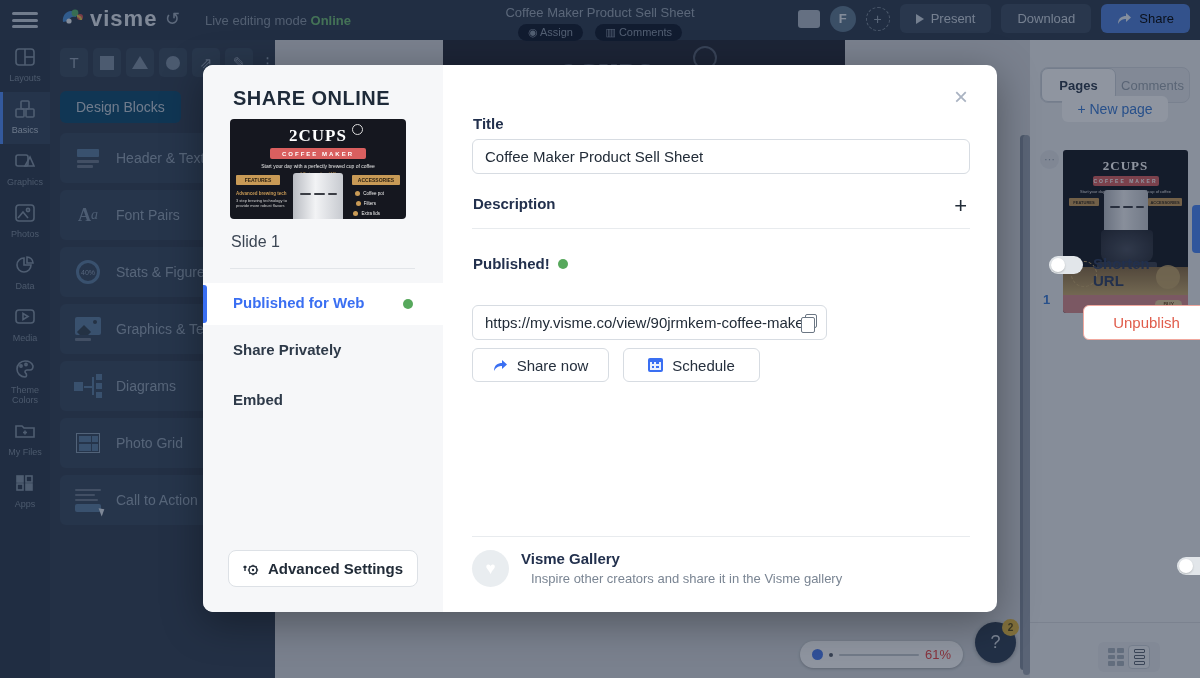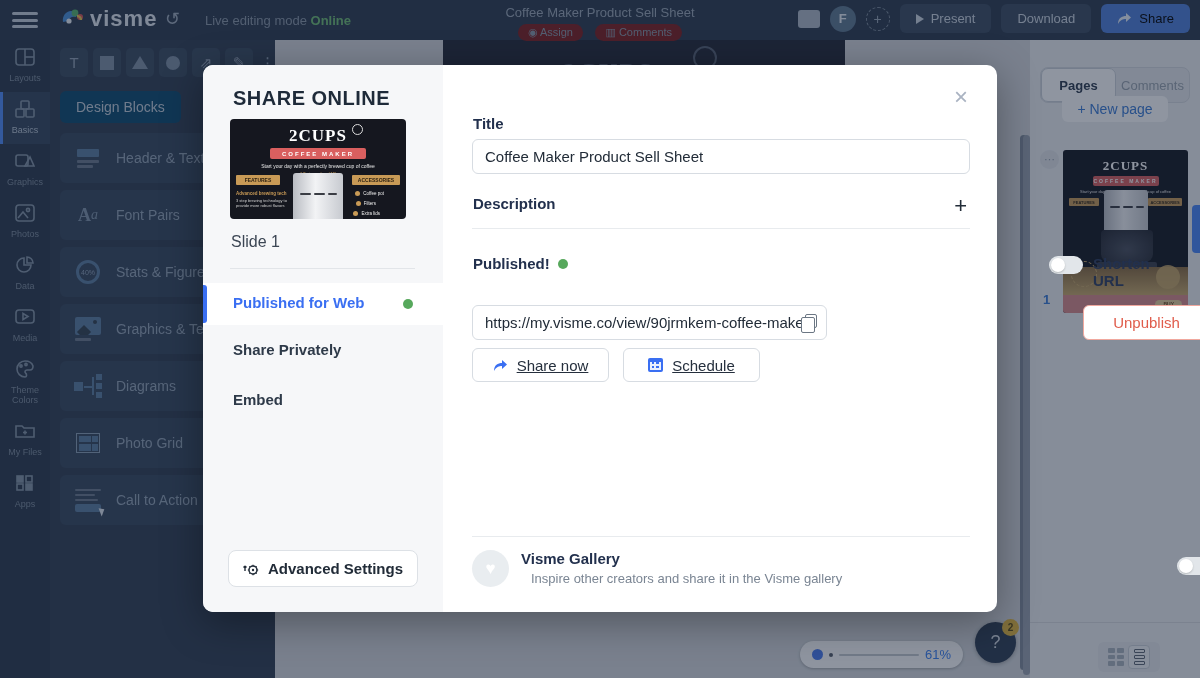--- a/index.html
+++ b/index.html
@@ -10,21 +10,21 @@
   .topbar { position:absolute; left:0; top:0; width:1200px; height:40px; background:#2d3b4e; z-index:10; }
   .hamburger { position:absolute; left:12px; top:12px; width:26px; height:16px; cursor:pointer; }
   .hamburger div { height:3px; background:#c6cfda; border-radius:2px; margin-bottom:3.5px; }
   .logo { position:absolute; left:60px; top:6px; display:flex; align-items:center; gap:6px; }
   .logo-text { color:#e3e9f0; font-size:22px; font-weight:bold; letter-spacing:1px; }
   .undo { position:absolute; left:165px; top:8px; color:#9fabba; font-size:18px; }
   .mode { position:absolute; left:205px; top:13px; font-size:13px; color:#8b97a6; }
   .mode .online { color:#6fbc72; font-weight:bold; }
   .doc-title { position:absolute; left:0; right:0; top:5px; text-align:center; color:#9aa6b4; font-size:13px; }
   .doc-sub { position:absolute; left:0; right:0; top:22px; text-align:center; }
-  .pill-btn { display:inline-block; background:#7f1d1d; color:#8b98a8; font-size:11px; border-radius:9px; padding:2px 10px; margin:0 4px; }
+  .pill-btn { display:inline-block; background:#0f172a; color:#8b98a8; font-size:11px; border-radius:9px; padding:2px 10px; margin:0 4px; }
   .tb-right { position:absolute; right:10px; top:4px; display:flex; align-items:center; gap:10px; }
   .comment-ic { width:22px; height:18px; background:#aeb9c6; border-radius:3px; position:relative; }
   .comment-ic:after { content:""; position:absolute; left:3px; bottom:-4px; border:4px solid transparent; border-top-color:#aeb9c6; }
   .avatar { width:26px; height:26px; border-radius:50%; background:#5f7991; color:#e8eef4; font-size:13px; font-weight:bold; display:flex; align-items:center; justify-content:center; }
   .add-collab { width:24px; height:24px; border-radius:50%; border:1px dashed #7d8a9a; color:#9aa7b6; font-size:14px; display:flex; align-items:center; justify-content:center; }
   .tb-btn { background:#3c4c61; color:#cdd6e1; border:none; border-radius:6px; font-size:13px; padding:7px 16px; display:flex; align-items:center; gap:7px; cursor:pointer; }
   .tb-btn.share { background:#4f7fd8; color:#000000; }
   .play-tri { width:0; height:0; border-left:8px solid #cdd6e1; border-top:5px solid transparent; border-bottom:5px solid transparent; }
 
   
@@ -75,21 +75,21 @@
   
   .canvas { position:absolute; left:275px; top:40px; width:755px; height:638px; background:#d6d9dd; z-index:3; }
   .page-frag { position:absolute; left:168px; top:0; width:402px; height:26px; background:#232834; overflow:hidden; }
   .page-frag .pf-brand { position:absolute; left:120px; top:18px; font-family:"Liberation Serif", serif; font-weight:bold; font-size:26px; color:#596274; letter-spacing:2px; }
   .page-frag .pf-logo { position:absolute; left:250px; top:6px; width:24px; height:24px; border:2px solid #596274; border-radius:50%; }
   .canvas-scrollbar { position:absolute; right:3px; top:95px; bottom:8px; width:7px; background:#818b99; border-radius:4px; }
   .zoombar { position:absolute; left:525px; top:601px; width:163px; height:27px; background:#fff; border-radius:14px; box-shadow:0 1px 3px rgba(0,0,0,.25); display:flex; align-items:center; padding:0 12px; gap:6px; }
   .zoom-handle { width:11px; height:11px; border-radius:50%; background:#4a7cf0; }
   .zoom-dot { width:4px; height:4px; border-radius:50%; background:#555e6a; }
   .zoom-track { flex:1; height:2px; background:#c6cbd2; border-radius:1px; }
-  .zoom-label { font-size:13px; color:#3b82f6; }
+  .zoom-label { font-size:13px; color:#ef4444; }
   .help-btn { position:absolute; left:700px; top:582px; width:41px; height:41px; border-radius:50%; background:#2f3e53; box-shadow:0 1px 4px rgba(0,0,0,.3); color:#d5dce4; font-size:18px; display:flex; align-items:center; justify-content:center; }
   .help-badge { position:absolute; right:-3px; top:-3px; width:17px; height:17px; border-radius:50%; background:#e3b73e; color:#5b4a12; font-size:10px; font-weight:bold; display:flex; align-items:center; justify-content:center; }
 
   
   .right-panel { position:absolute; left:1030px; top:40px; width:170px; height:638px; background:#edeff2; z-index:3; }
   .rp-tabs { position:absolute; left:10px; top:27px; width:150px; height:36px; background:#e7e9ec; border:1px solid #d5d9de; border-radius:8px; display:flex; }
   .rp-tab { flex:1; display:flex; align-items:center; justify-content:center; font-size:13px; color:#98a2ad; cursor:pointer; }
   .rp-tab.active { background:#fff; border:1px solid #ccd2d9; border-radius:7px; color:#2d3b4e; font-weight:bold; }
   .new-page { position:absolute; left:32px; top:56px; width:106px; height:26px; background:#fff; border-radius:6px; color:#3a7bd5; font-size:14px; display:flex; align-items:center; justify-content:center; cursor:pointer; }
   .rp-scrollbar { position:absolute; left:-7px; top:95px; height:540px; width:7px; background:#9aa2ae; border-radius:4px; }
@@ -139,21 +139,21 @@
   .f-input { position:absolute; height:35px; border:1px solid #d7dce2; border-radius:6px; font-size:15px; color:#222c38; padding:0 12px; font-family:"Liberation Sans", sans-serif; background:#fff; }
   .add-plus { position:absolute; right:30px; top:128px; font-size:22px; color:#222c38; font-weight:300; cursor:pointer; }
   .m-div2 { position:absolute; left:29px; top:163px; width:498px; height:1px; background:#e8ebee; }
   .m-div3 { position:absolute; left:29px; top:471px; width:498px; height:1px; background:#e8ebee; }
   .green-dot { display:inline-block; width:10px; height:10px; border-radius:50%; background:#57a85c; margin-left:8px; }
   .toggle { width:34px; height:18px; border-radius:9px; background:#e2e6ea; position:relative; cursor:pointer; }
   .toggle:after { content:""; position:absolute; left:2px; top:2px; width:14px; height:14px; border-radius:50%; background:#fff; box-shadow:0 1px 2px rgba(0,0,0,.2); }
   .copy-ic { position:absolute; right:10px; top:9px; width:12px; height:14px; border:1.5px solid #6b7683; border-radius:2px; }
   .copy-ic:before { content:""; position:absolute; left:-5px; top:2px; width:12px; height:14px; border:1.5px solid #6b7683; border-radius:2px; background:#fff; }
   .unpublish { position:absolute; left:640px; top:240px; width:127px; height:35px; border:1px solid #f0a89e; border-radius:6px; background:#fff; color:#e05c4b; font-size:15px; cursor:pointer; font-family:"Liberation Sans", sans-serif; }
-  .act-btn { position:absolute; top:283px; height:34px; border:1px solid #d7dce2; border-radius:6px; background:#fff; display:flex; align-items:center; justify-content:center; gap:9px; font-size:15px; color:#252f3d; cursor:pointer;text-decoration:underline; }
+  .act-btn { position:absolute; top:283px; height:34px; border:1px solid #d7dce2; border-radius:6px; background:#fff; display:flex; align-items:center; justify-content:center; gap:9px; font-size:15px; color:#252f3d; cursor:pointer; }
   .cal-ic { width:15px; height:14px; background:#3a6ff2; border-radius:2px; position:relative; }
   .cal-ic:before { content:""; position:absolute; left:2px; top:4px; right:2px; bottom:2px; background:repeating-linear-gradient(90deg,#fff 0 2px,transparent 2px 4.4px), repeating-linear-gradient(0deg,#fff 0 2px,transparent 2px 4px); opacity:.9; }
   .heart-circle { position:absolute; left:29px; top:485px; width:37px; height:37px; border-radius:50%; background:#e9edf0; color:#fff; font-size:17px; display:flex; align-items:center; justify-content:center; }
   .vg-title { position:absolute; left:78px; top:485px; font-size:15px; font-weight:bold; color:#22304d; }
   .vg-sub { position:absolute; left:88px; top:506px; font-size:13px; color:#7a8593; }
 </style>
 </head>
 <body>
 
 <div class="app">

